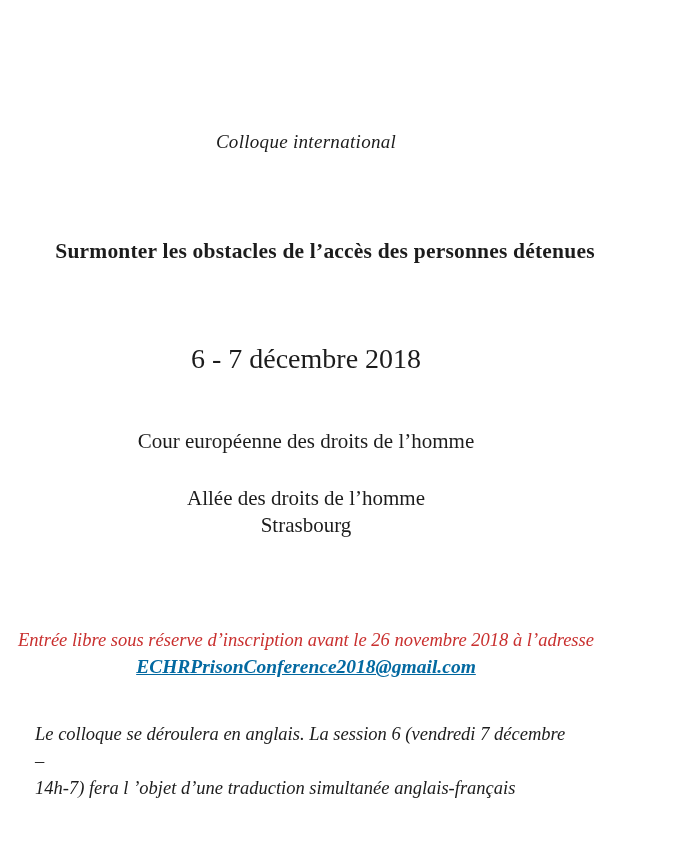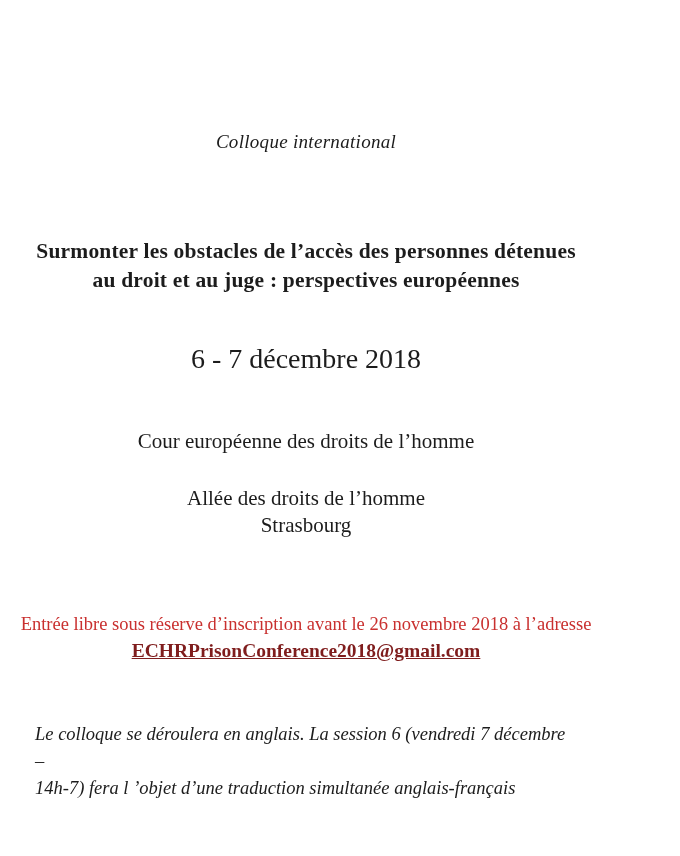--- a/index.html
+++ b/index.html
@@ -27,46 +27,48 @@
     font-style: italic;
     font-size: 19px;
     letter-spacing: 0.3px;
   }
   .doc-title {
     top: 237px;
     font-weight: bold;
     font-size: 21.5px;
     line-height: 29px;
     letter-spacing: 0.2px;
+    padding-left: 19px;
   }
   .doc-date {
     top: 343px;
     font-size: 28px;
   }
   .doc-venue {
     top: 429px;
     font-size: 21px;
   }
   .doc-address {
     top: 485px;
     font-size: 21px;
     line-height: 27px;
   }
   .notice {
-    top: 611px;
+    top: 627px;
+    font-style: italic;
     font-size: 18.5px;
     line-height: 26px;
   }
   .notice-line { display: block; }
   .notice-email {
     display: inline-block;
     margin-top: 1px;
     font-weight: bold;
     text-decoration: underline;
-    color: #7f1d1d;
+    color: #0369a1;
     font-size: 19.5px;
   }
   .language-note {
     position: absolute;
     top: 721px;
     left: 35px;
     right: 45px;
     font-style: italic;
     font-size: 18.5px;
     line-height: 27px;
@@ -82,21 +84,20 @@
 </style>
 </head>
 <body>
 
 <div class="page">
 
   <div class="centered doc-subtitle">Colloque international</div>
 
   <div class="centered doc-title">
     <span style="display:block;">Surmonter les obstacles de l’accès des personnes détenues</span>
-    <span style="display:block;">au droit et au juge : perspectives européennes</span>
   </div>
 
   <div class="centered doc-date">6 - 7 décembre 2018</div>
 
   <div class="centered doc-address">
     <span style="display:block;">Allée des droits de l’homme</span>
     <span style="display:block;">Strasbourg</span>
   </div>
 
   <div class="centered doc-venue">Cour européenne des droits de l’homme</div>

